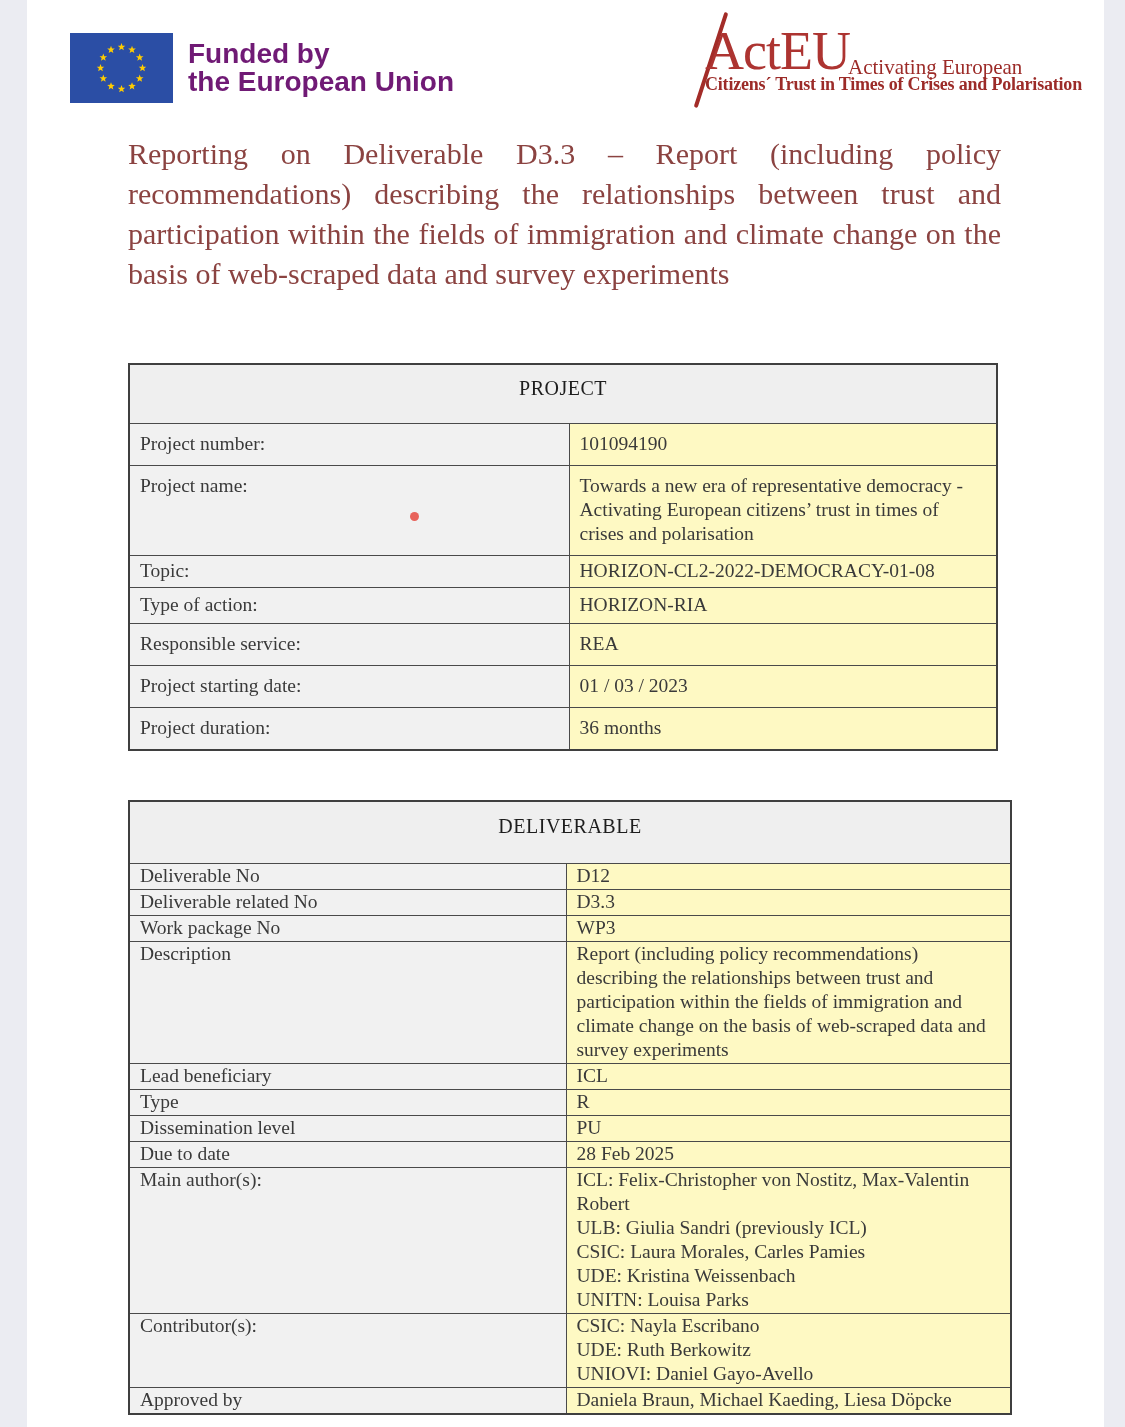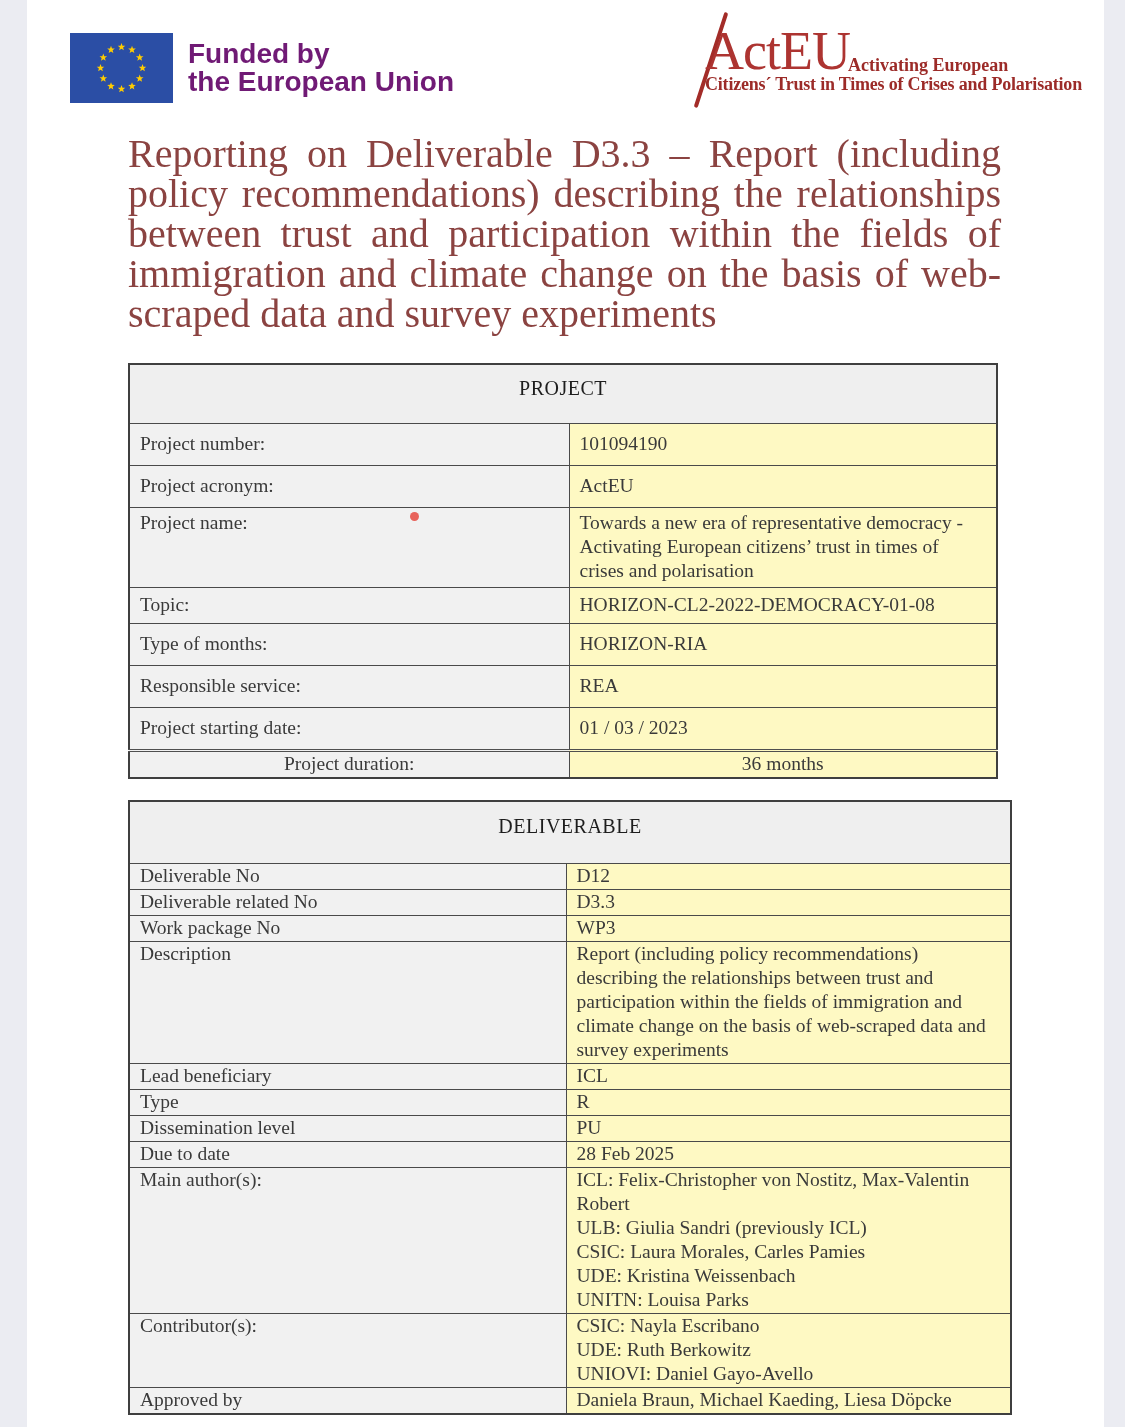--- a/index.html
+++ b/index.html
@@ -20,29 +20,29 @@
     font-weight:bold; font-size:28px; line-height:28px; color:#701a75;
     white-space:pre-line;
   }
 
   
   #acteu-logo { position:absolute; left:695px; top:24px; width:395px; height:82px; color:#a93430; }
   #acteu-slash { position:absolute; left:14px; top:-14px; width:4px; height:100px;
     background:#a32c28; transform:rotate(18deg); border-radius:2px; }
   #acteu-wordmark { position:absolute; left:10px; top:0; font-size:54px; line-height:54px;
     letter-spacing:-1px; color:#ad3431; }
-  #acteu-tagline-right { position:absolute; left:153px; top:31px; font-size:18px;
-    font-weight:bold; color:#9c2b28; white-space:nowrap; }
+  #acteu-tagline-right { position:absolute; left:153px; top:31px; font-size:21px;
+    font-weight:normal; color:#9c2b28; white-space:nowrap; }
   #acteu-tagline-bottom { position:absolute; left:10px; top:50px; font-size:18px;
     letter-spacing:-0.2px; font-weight:bold; color:#9c2b28; white-space:nowrap; }
 
   
   #doc-title {
     position:absolute; left:128px; top:134px; width:873px;
-    font-size:40px; line-height:40px; color:#8b4341;
+    font-size:30px; line-height:40px; color:#8b4341;
     text-align:justify;
   }
 
   
   table.doc-table {
     position:absolute; border-collapse:collapse; table-layout:fixed;
     font-size:19.5px; color:#3a3a3a; background:#ffffff;
     border:2px solid #3f3f3f;
   }
   table.doc-table th, table.doc-table td { border:1px solid #4a4a4a; vertical-align:top; }
@@ -123,33 +123,29 @@
       <tr>
         <th colspan="2">PROJECT</th>
       </tr>
     </thead>
     <tbody>
         <tr>
           <td class="label-cell">Project number:</td>
           <td class="value-cell">101094190</td>
         </tr>
         <tr>
-          <td class="label-cell">Project acronym:</td>
-          <td class="value-cell">ActEU</td>
-        </tr>
-        <tr>
           <td class="label-cell">Project name:</td>
           <td class="value-cell">Towards a new era of representative democracy - Activating European citizens’ trust in times of crises and polarisation</td>
         </tr>
         <tr>
           <td class="label-cell">Topic:</td>
           <td class="value-cell">HORIZON-CL2-2022-DEMOCRACY-01-08</td>
         </tr>
         <tr>
-          <td class="label-cell">Type of months:</td>
+          <td class="label-cell">Type of action:</td>
           <td class="value-cell">HORIZON-RIA</td>
         </tr>
         <tr>
           <td class="label-cell">Responsible service:</td>
           <td class="value-cell">REA</td>
         </tr>
         <tr>
           <td class="label-cell">Project starting date:</td>
           <td class="value-cell">01 / 03 / 2023</td>
         </tr>

